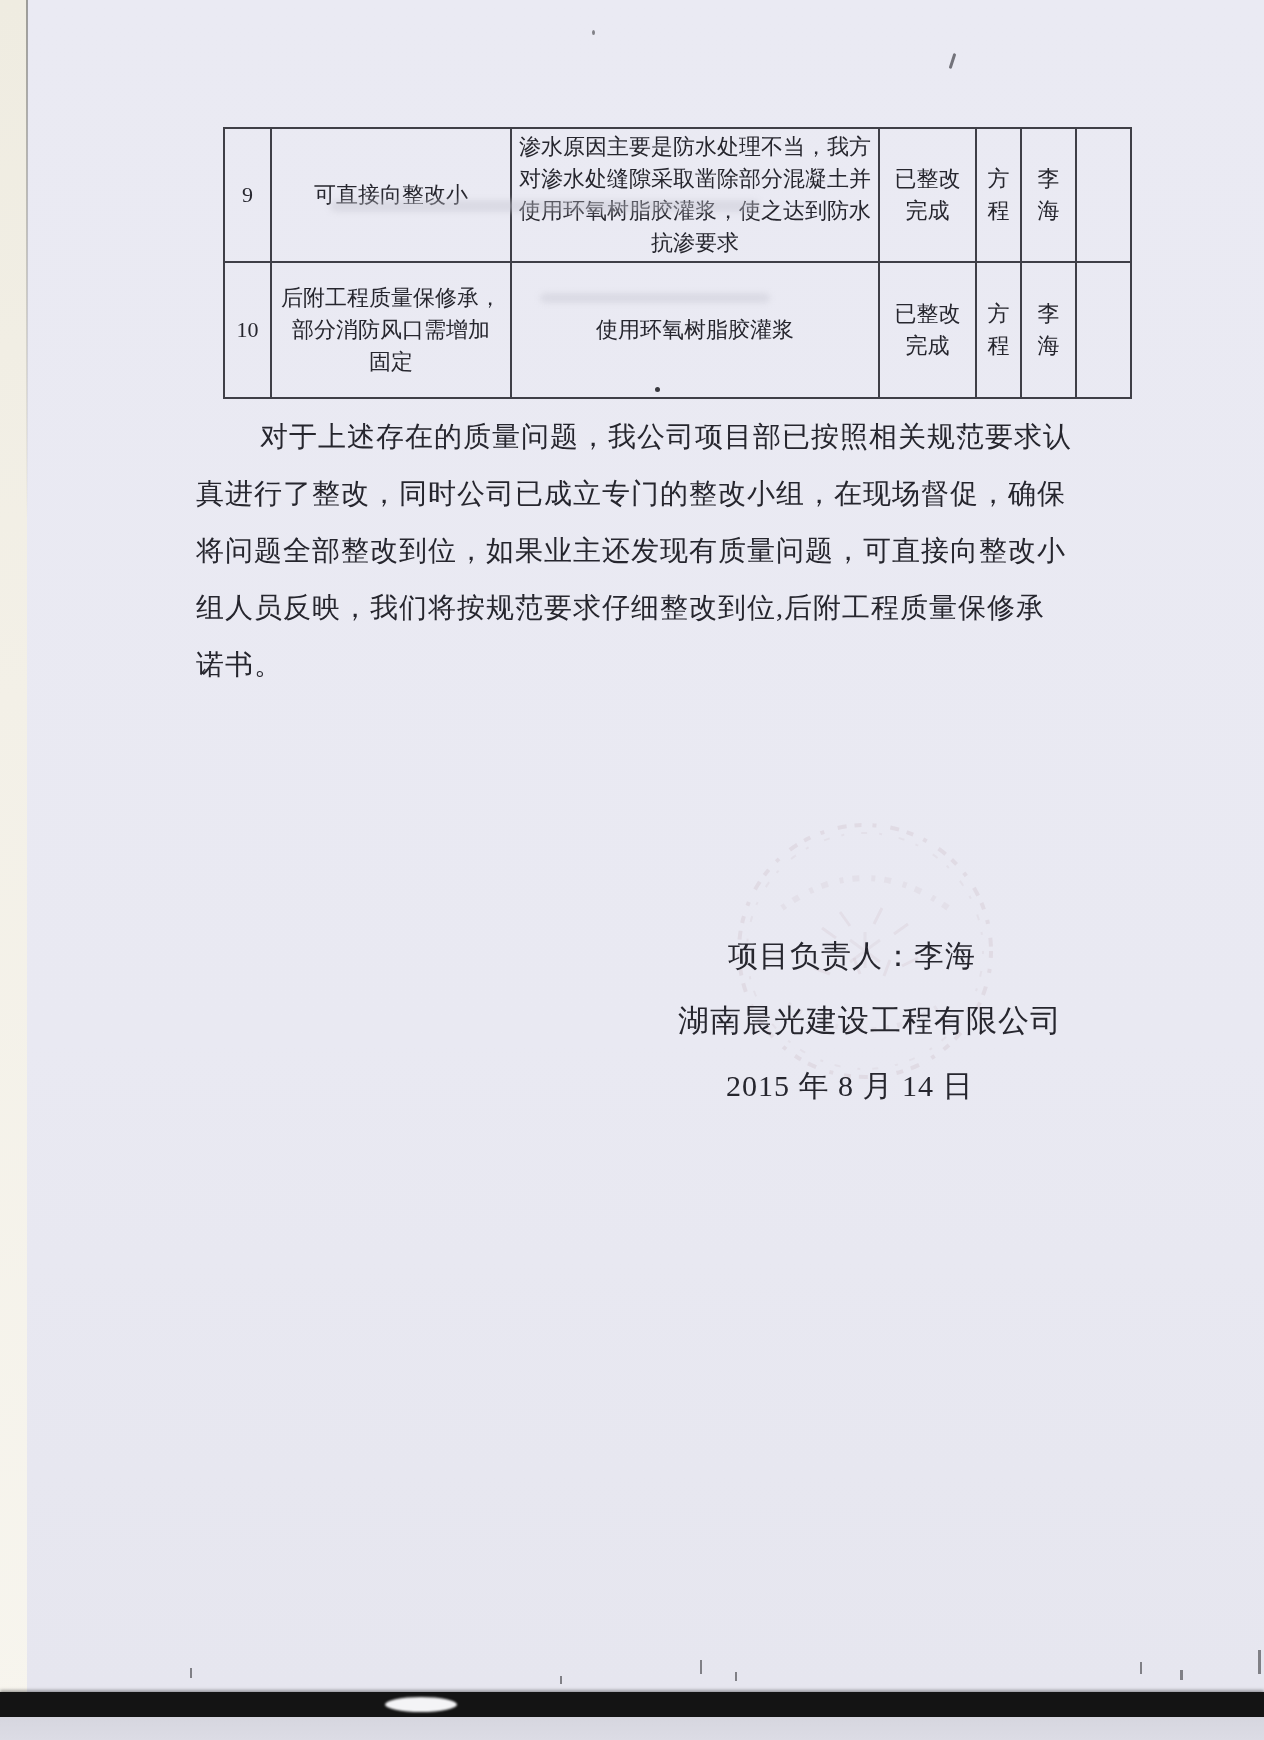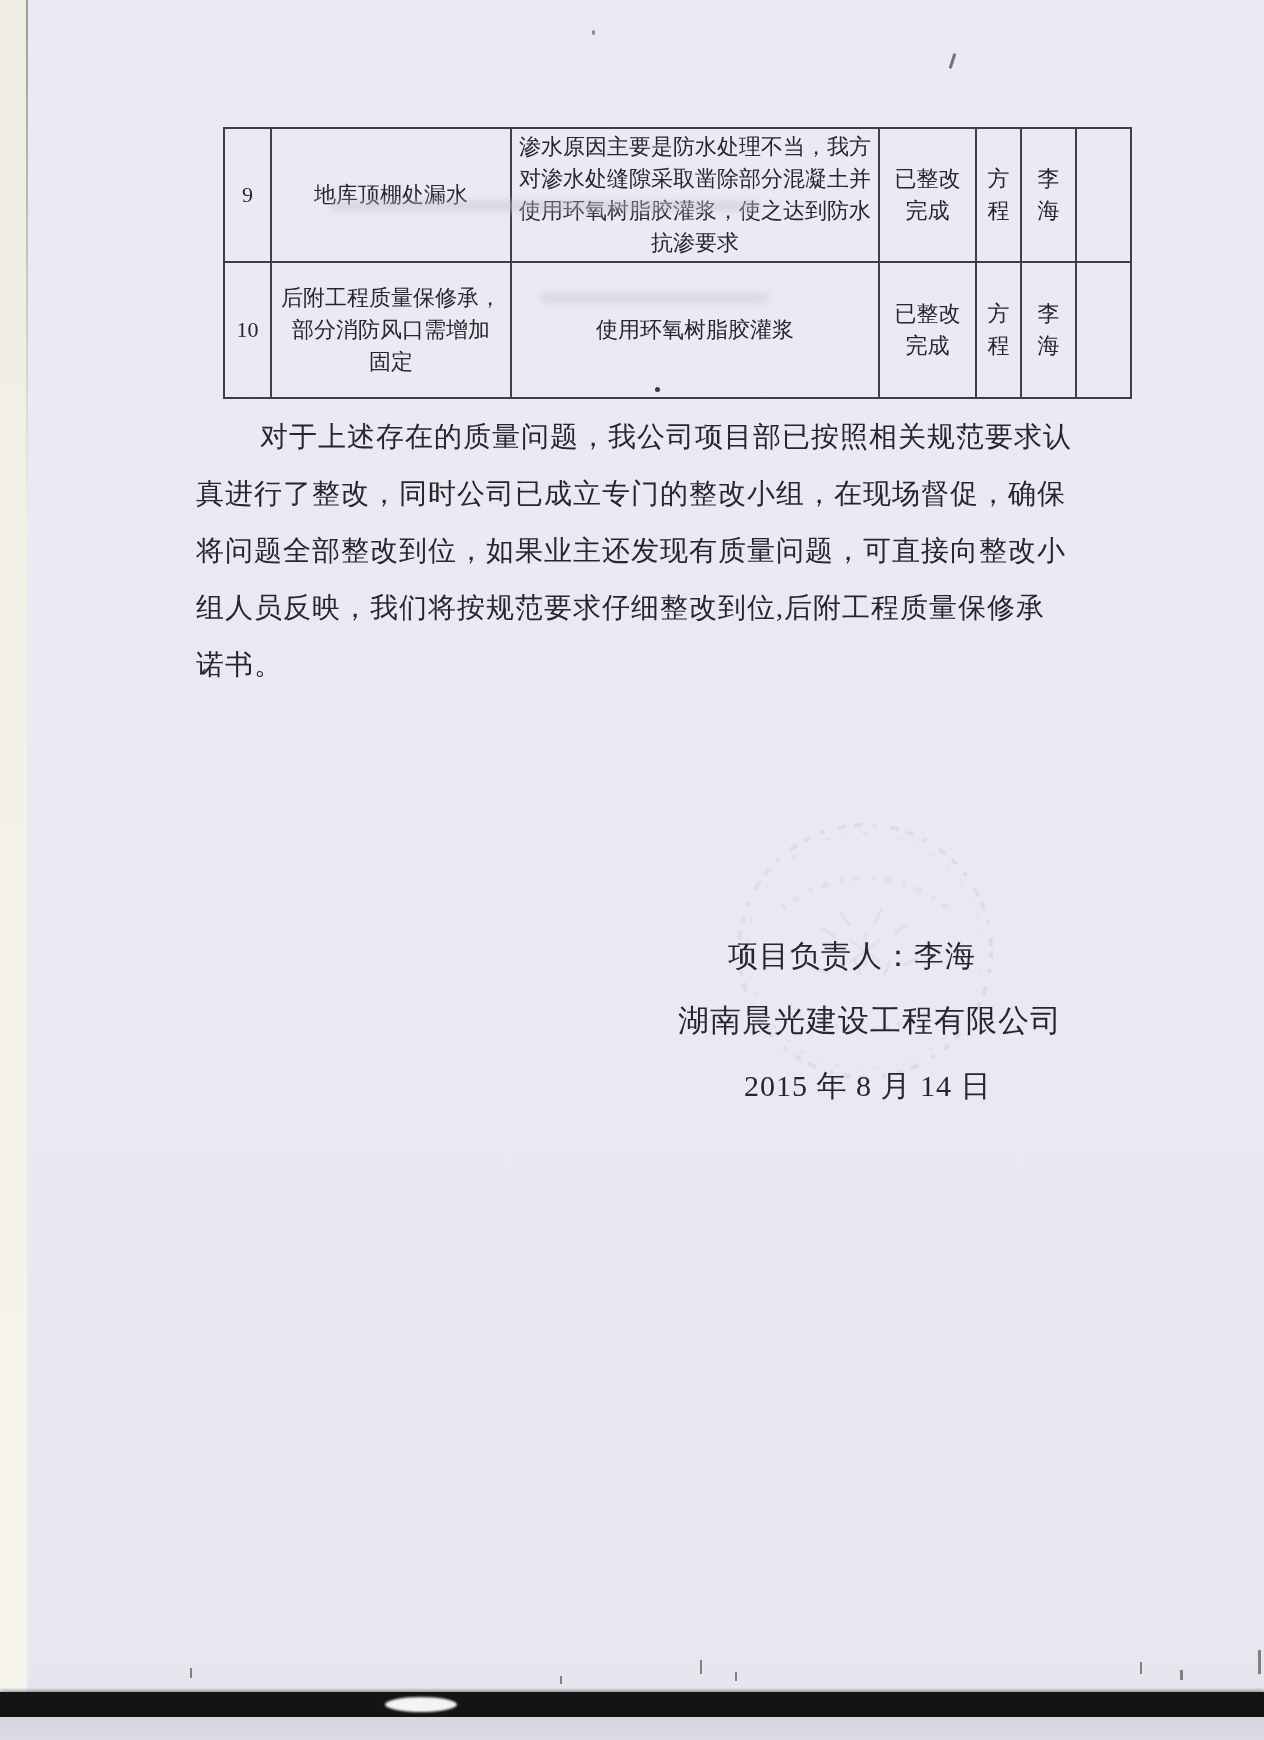--- a/index.html
+++ b/index.html
@@ -39,21 +39,21 @@
   .paragraph{
     position:absolute;left:196px;top:408px;width:880px;
     font-size:28px;line-height:57px;letter-spacing:1px;
     white-space:pre-line;
     text-indent:64px;
     color:#26262e;
   }
   .sig-line{position:absolute;font-size:30px;letter-spacing:1px;color:#26262e;}
   .sig-resp{left:728px;top:936px;}
   .sig-company{left:678px;top:1000px;font-size:31px;}
-  .sig-date{left:744px;top:1066px;}
+  .sig-date{left:726px;top:1066px;}
   
   .stamp{position:absolute;left:722px;top:808px;width:286px;height:286px;opacity:.85;}
   
   .bottom-band{
     position:absolute;left:0;top:1692px;width:1264px;height:25px;
     background:#141414;
     box-shadow:0 -2px 3px rgba(20,20,20,.35),0 2px 3px rgba(20,20,20,.35);
   }
   .band-gap{
     position:absolute;left:385px;top:1697px;width:72px;height:15px;
@@ -97,21 +97,21 @@
         <col style="width:240px">
         <col style="width:368px">
       <col style="width:97px">
         <col style="width:45px">
         <col style="width:55px">
         <col style="width:55px">
     </colgroup>
     <tbody>
         <tr style="height:132px">
       <td>9</td>
-      <td>地库顶棚处漏水</td>
+      <td>可直接向整改小</td>
       <td>渗水原因主要是防水处理不当，我方
 对渗水处缝隙采取凿除部分混凝土并
 使用环氧树脂胶灌浆，使之达到防水
 抗渗要求</td>
       <td>已整改
 完成</td>
       <td>方
 程</td>
       <td>李
 海</td>

